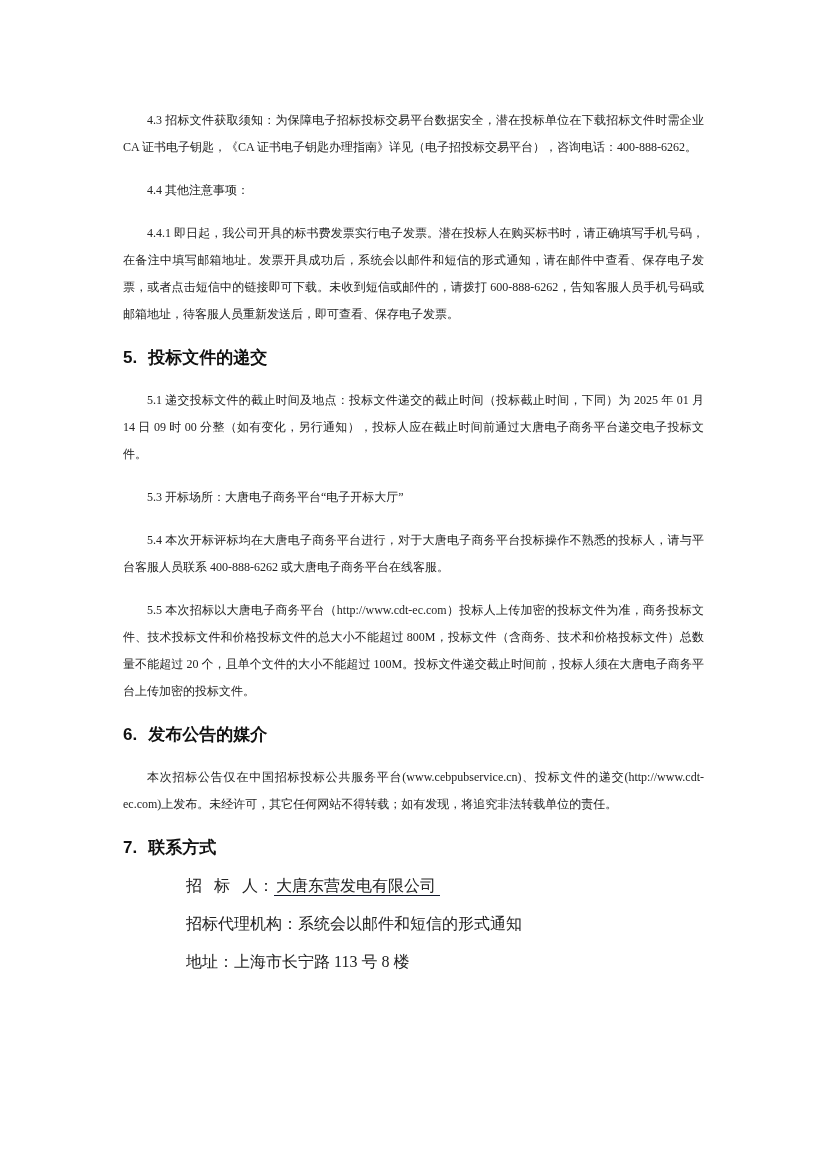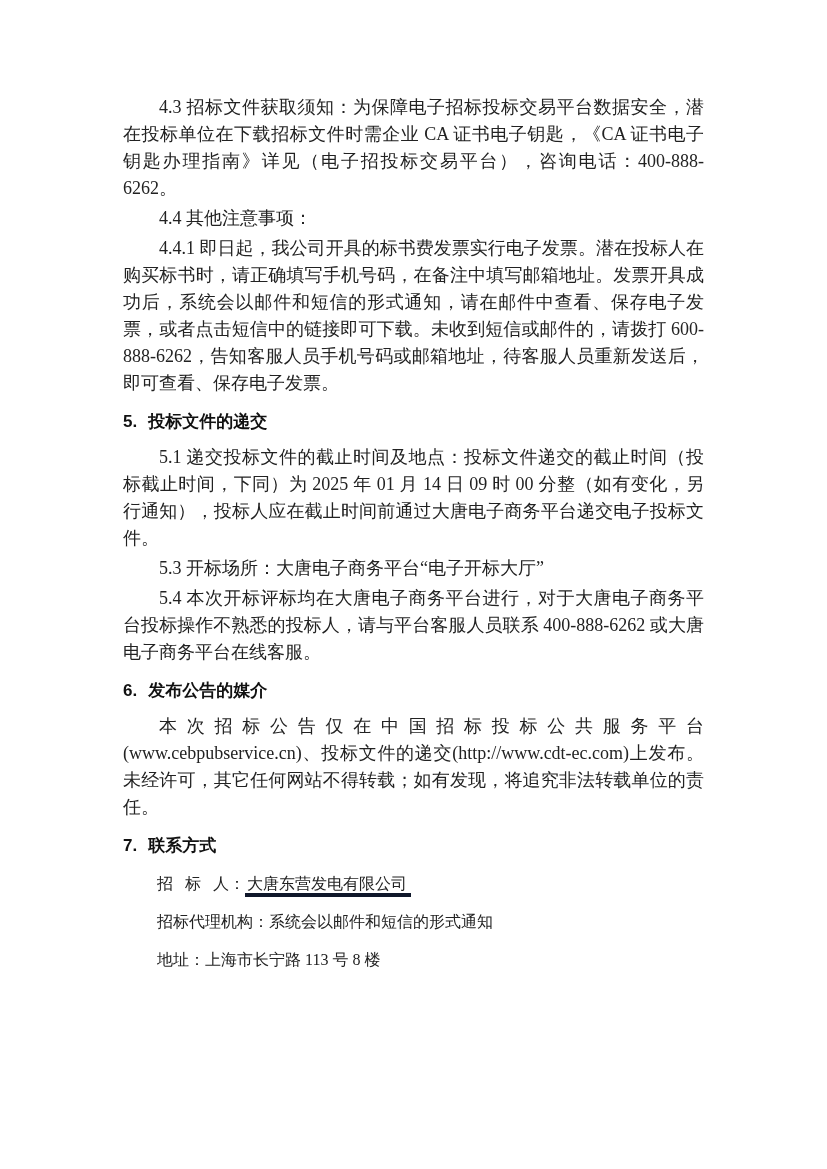--- a/index.html
+++ b/index.html
@@ -17,26 +17,26 @@
     background: #ffffff;
   }
   .content {
     position: absolute;
     left: 123px;
     top: 0;
     width: 581px;
     padding-top: 91px;
   }
   .para {
-    font-size: 18px;
+    font-size: 12px;
     line-height: 27px;
     text-align: justify;
     text-justify: inter-ideograph;
     text-indent: 2em;
-    margin: 3px 0;
+    margin: 16px 0;
     color: #222222;
   }
   .heading {
     display: flex;
     align-items: baseline;
     font-family: "Liberation Sans", "DejaVu Sans", sans-serif;
     font-weight: bold;
     font-size: 17px;
     line-height: 27px;
     color: #111111;
@@ -44,30 +44,30 @@
   }
   .heading .num { margin-right: 11px; }
   .contact-block { margin-top: 6px; }
   .contact-row {
     font-size: 16px;
     line-height: 27px;
     padding-left: 34px;
     margin: 11px 0;
     color: #222222;
   }
-  .contact-label { display: inline; }
+  .contact-label { display: inline; margin-left: 29px; }
   .contact-label.spread {
     display: inline-block;
     width: 72px;
     text-align: justify;
     text-align-last: justify;
     white-space: normal;
   }
   .contact-value.u {
-    border-bottom: 4px solid #0f172a;
+    border-bottom: 1px solid #0f172a;
     padding: 0 4px 1px 2px;
   }
 </style>
 </head>
 <body>
 
 <div class="page">
   <div class="content">
 
     <p class="para">4.3 招标文件获取须知：为保障电子招标投标交易平台数据安全，潜在投标单位在下载招标文件时需企业 CA 证书电子钥匙，《CA 证书电子钥匙办理指南》详见（电子招投标交易平台），咨询电话：400-888-6262。</p>
@@ -81,20 +81,21 @@
       <span class="title">投标文件的递交</span>
     </div>
 
     <p class="para">5.1 递交投标文件的截止时间及地点：投标文件递交的截止时间（投标截止时间，下同）为 2025 年 01 月 14 日 09 时 00 分整（如有变化，另行通知），投标人应在截止时间前通过大唐电子商务平台递交电子投标文件。</p>
 
 
     <p class="para">5.3 开标场所：大唐电子商务平台“电子开标大厅”</p>
 
     <p class="para">5.4 本次开标评标均在大唐电子商务平台进行，对于大唐电子商务平台投标操作不熟悉的投标人，请与平台客服人员联系 400-888-6262 或大唐电子商务平台在线客服。</p>
 
+    <p class="para">5.5 本次招标以大唐电子商务平台（http://www.cdt-ec.com）投标人上传加密的投标文件为准，商务投标文件、技术投标文件和价格投标文件的总大小不能超过 800M，投标文件（含商务、技术和价格投标文件）总数量不能超过 20 个，且单个文件的大小不能超过 100M。投标文件递交截止时间前，投标人须在大唐电子商务平台上传加密的投标文件。</p>
 
     <div class="heading">
       <span class="num">6.</span>
       <span class="title">发布公告的媒介</span>
     </div>
 
     <p class="para">本次招标公告仅在中国招标投标公共服务平台(www.cebpubservice.cn)、投标文件的递交(http://www.cdt-ec.com)上发布。未经许可，其它任何网站不得转载；如有发现，将追究非法转载单位的责任。</p>
 
     <div class="heading">
       <span class="num">7.</span>

